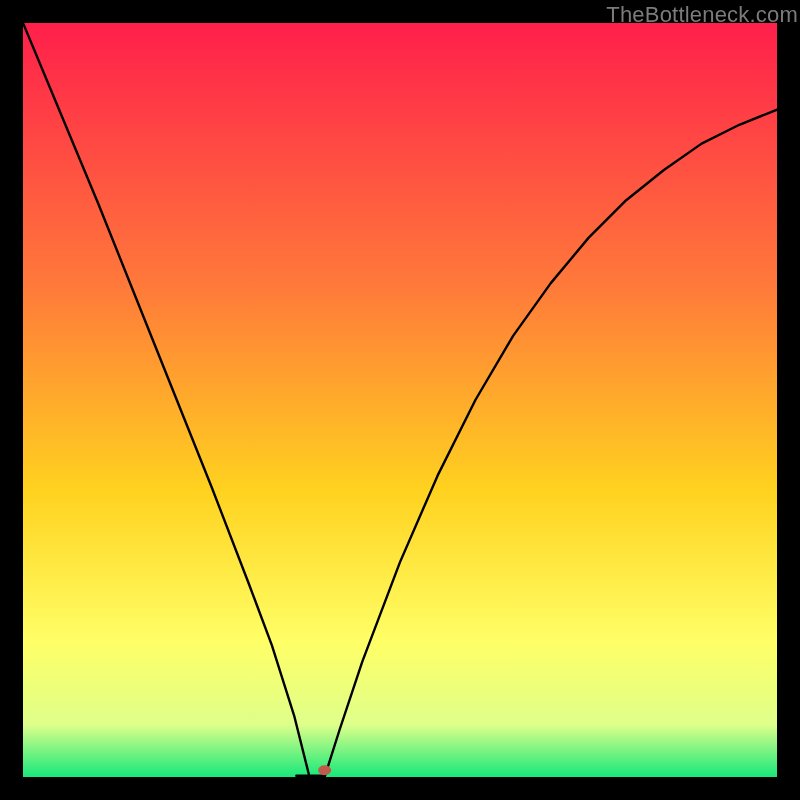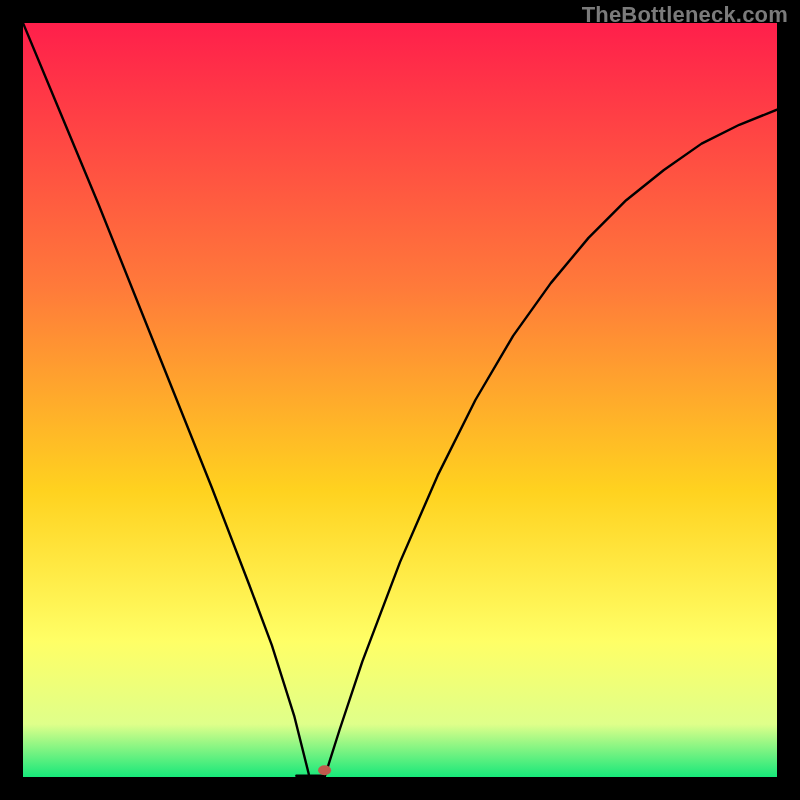--- a/index.html
+++ b/index.html
@@ -22,25 +22,25 @@
   .plot {
     position: absolute;
     left: 0;
     top: 0;
     width: 754px;
     height: 754px;
   }
   .watermark {
     position: absolute;
     top: 2px;
-    right: 12px;
+    right: 2px;
     color: #7b7b7b;
     font-size: 22px;
     letter-spacing: 0.2px;
-    font-weight: 700;
+    font-weight: 400;
     margin-left: 20px;
   }
 </style>
 </head>
 <body>
 
 <div class="frame">
   <svg class="plot" viewBox="0 0 754 754" preserveAspectRatio="none">
     <defs>
       <linearGradient id="bg-grad" x1="0" y1="0" x2="0" y2="1">

